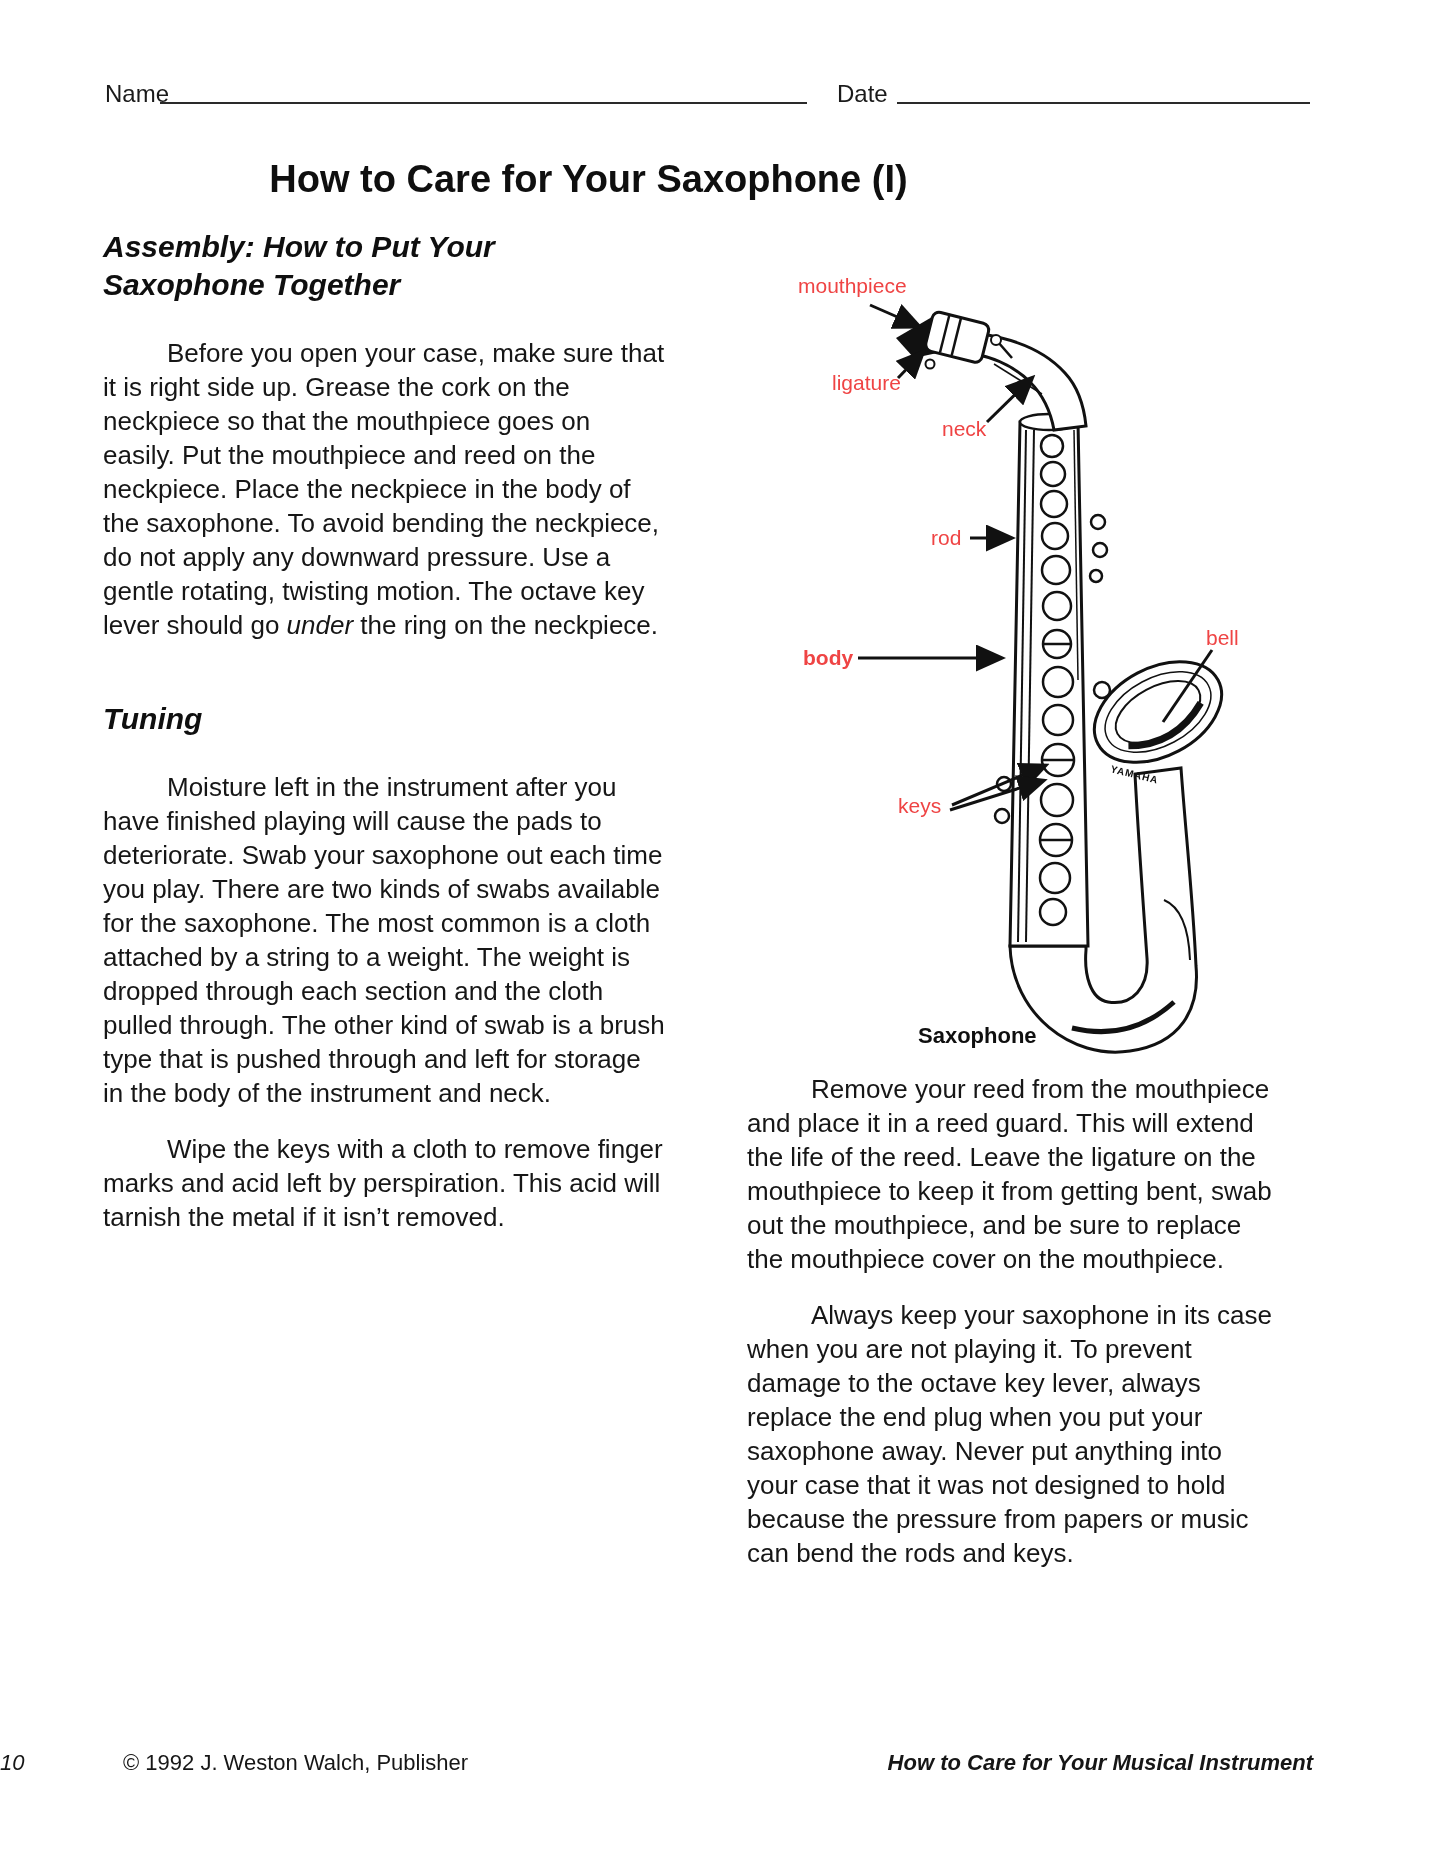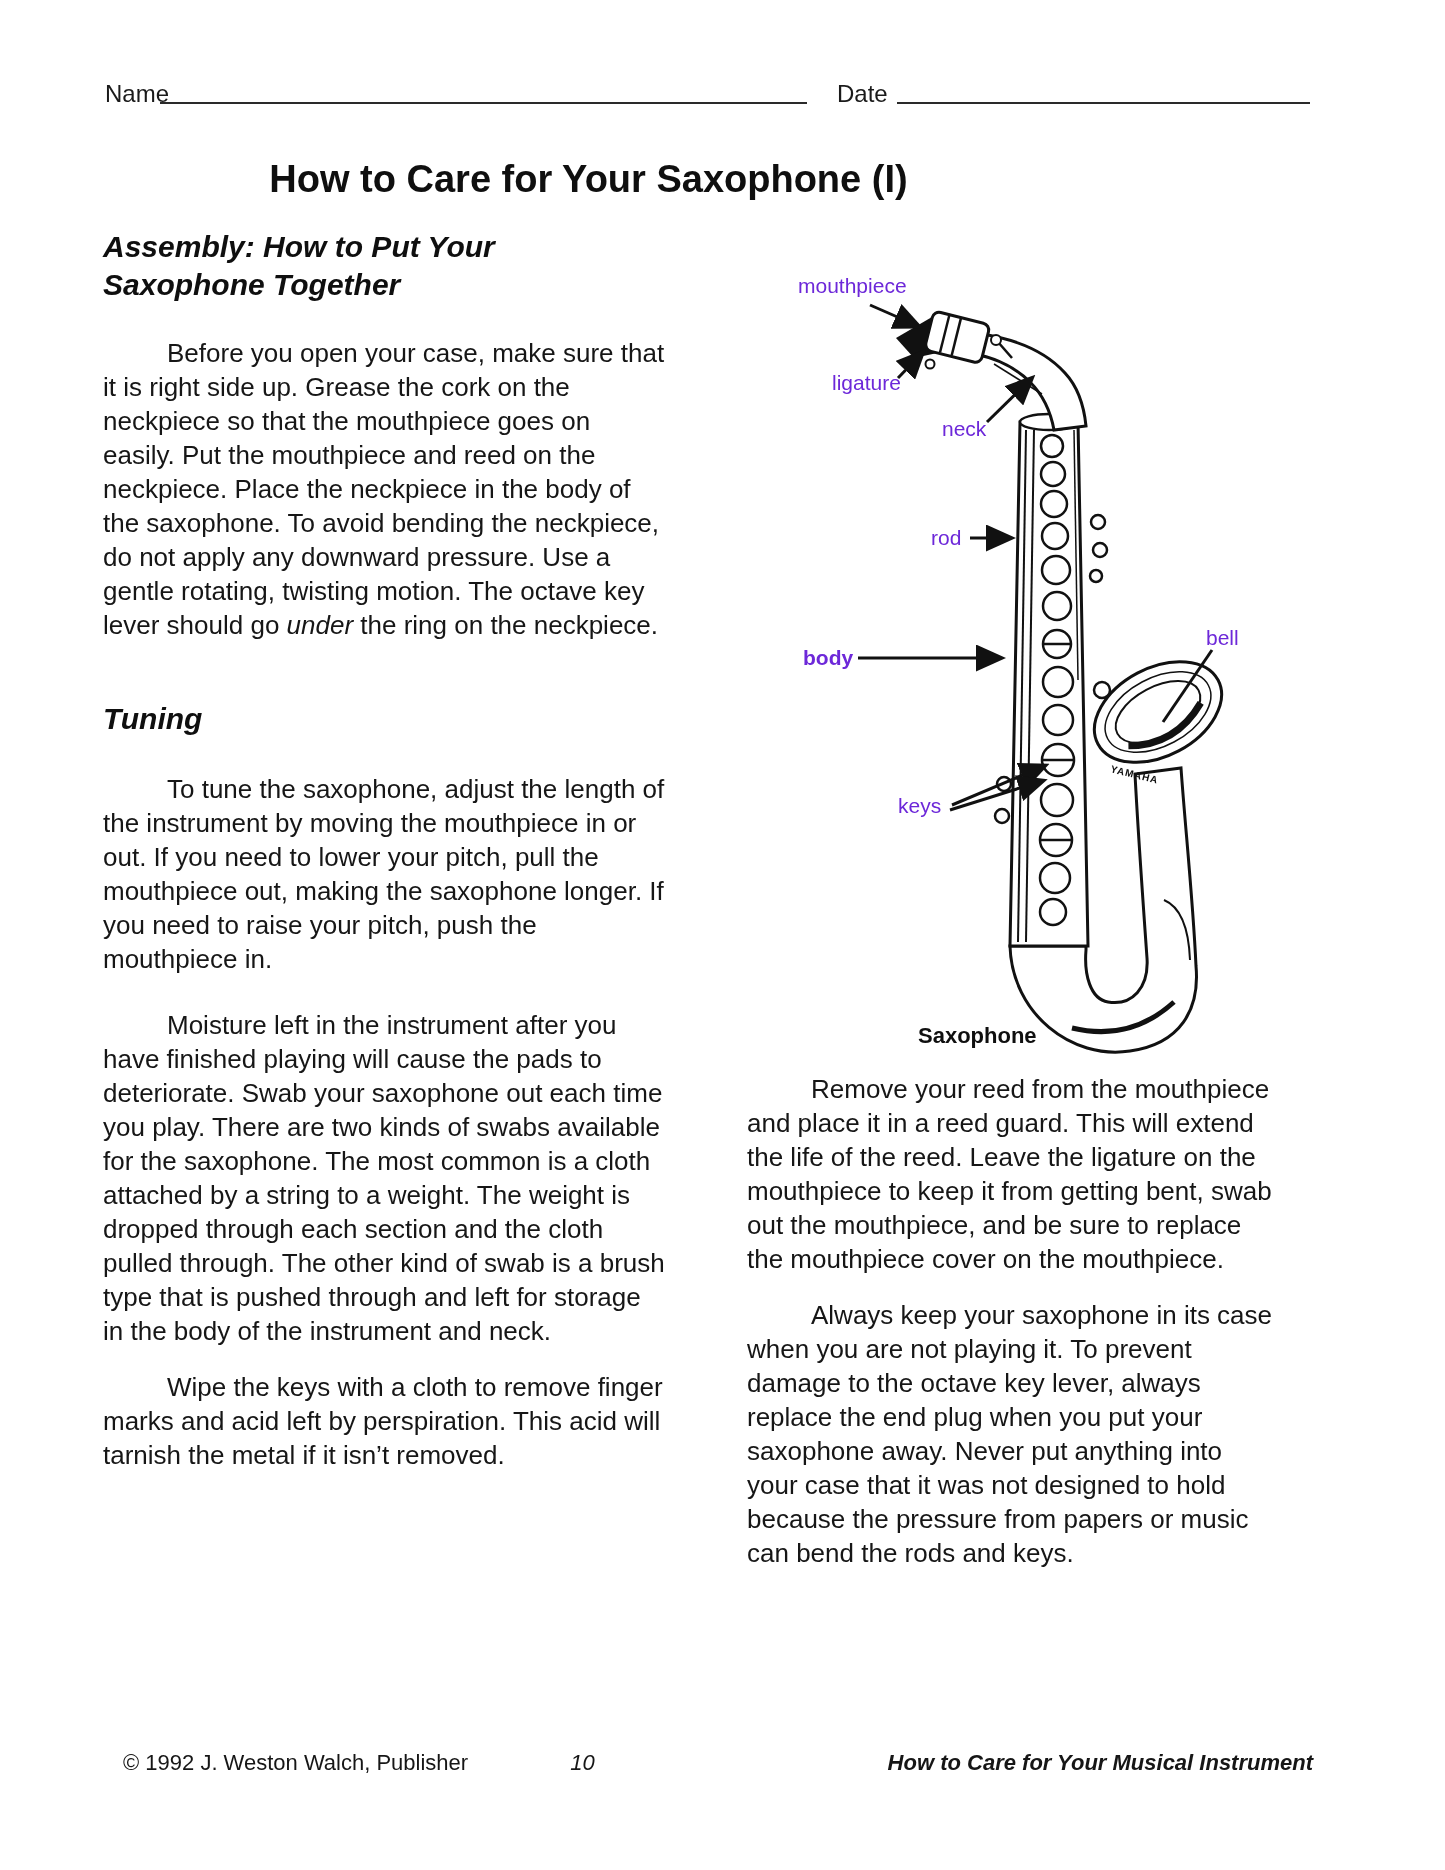--- a/index.html
+++ b/index.html
@@ -43,58 +43,57 @@
     text-indent:64px;color:#161616;
   }
   p.m32{margin-top:32px;}
   p.m34{margin-top:34px;}
   p.m22{margin-top:22px;}
 
   
   .diagram{position:absolute;left:780px;top:260px;width:480px;height:800px;}
   .diagram svg{position:absolute;left:0;top:0;}
   .dlabel{
-    position:absolute;font-size:21px;color:#6d28d9;white-space:nowrap;
+    position:absolute;font-size:21px;color:#ef4444;white-space:nowrap;
   }
   #lbl-mouthpiece{left:18px;top:14px;}
   #lbl-ligature{left:52px;top:111px;}
   #lbl-neck{left:162px;top:157px;}
   #lbl-rod{left:151px;top:266px;}
   #lbl-body{left:23px;top:386px;font-weight:bold;}
   #lbl-bell{left:426px;top:366px;}
   #lbl-keys{left:118px;top:534px;}
   .dcaption{
     position:absolute;left:138px;top:763px;
     font-size:22px;font-weight:bold;color:#0f0f0f;
   }
 
   
   .footer{position:absolute;left:0;top:1750px;width:1445px;font-size:22px;}
   #foot-copy{position:absolute;left:107px;top:0;margin-left:16px;}
-  #foot-page{position:absolute;left:0;top:0;width:1165px;text-align:center;font-style:italic;}
+  #foot-page{position:absolute;left:0;top:0;width:1165px;font-style:italic;}
   #foot-title{position:absolute;right:132px;top:0;font-weight:bold;font-style:italic;}
 </style>
 </head>
 <body>
 
 <div class="page">
 
   <span class="hdr-label" id="name-label">Name</span>
   <span class="rule" id="name-rule"></span>
   <span class="hdr-label" id="date-label">Date</span>
   <span class="rule" id="date-rule"></span>
 
   <h1 class="title">How to Care for Your Saxophone (I)</h1>
 
   <div class="col-left">
     <h2 class="sec">Assembly: How to Put Your Saxophone Together</h2>
     <p class="body m32"><span>Before you open your case, make sure that it is right side up. Grease the cork on the neckpiece so that the mouthpiece goes on easily. Put the mouthpiece and reed on the neckpiece. Place the neckpiece in the body of the saxophone. To avoid bending the neckpiece, do not apply any downward pressure. Use a gentle rotating, twisting motion. The octave key lever should go </span><span style="font-style: italic;">under</span><span> the ring on the neckpiece.</span></p>
 
     <h2 class="sec sp1">Tuning</h2>
-    <p class="body m34">To tune the saxophone, adjust the length of the instrument by moving the mouthpiece in or out. If you need to lower your pitch, pull the mouthpiece out, making the saxophone longer. If you need to raise your pitch, push the mouthpiece in.</p>
 
     <p class="body m32">Moisture left in the instrument after you have finished playing will cause the pads to deteriorate. Swab your saxophone out each time you play. There are two kinds of swabs available for the saxophone. The most common is a cloth attached by a string to a weight. The weight is dropped through each section and the cloth pulled through. The other kind of swab is a brush type that is pushed through and left for storage in the body of the instrument and neck.</p>
     <p class="body m22">Wipe the keys with a cloth to remove finger marks and acid left by perspiration. This acid will tarnish the metal if it isn’t removed.</p>
   </div>
 
   <div class="col-right">
     <p class="body">Remove your reed from the mouthpiece and place it in a reed guard. This will extend the life of the reed. Leave the ligature on the mouthpiece to keep it from getting bent, swab out the mouthpiece, and be sure to replace the mouthpiece cover on the mouthpiece.</p>
     <p class="body m22">Always keep your saxophone in its case when you are not playing it. To prevent damage to the octave key lever, always replace the end plug when you put your saxophone away. Never put anything into your case that it was not designed to hold because the pressure from papers or music can bend the rods and keys.</p>
   </div>
 

